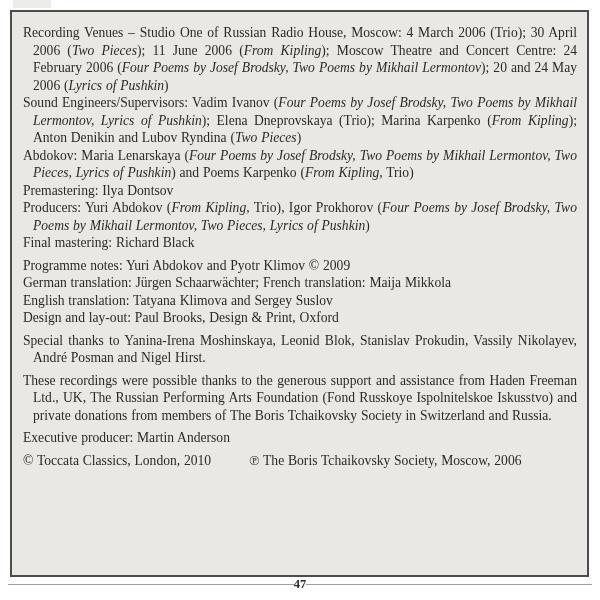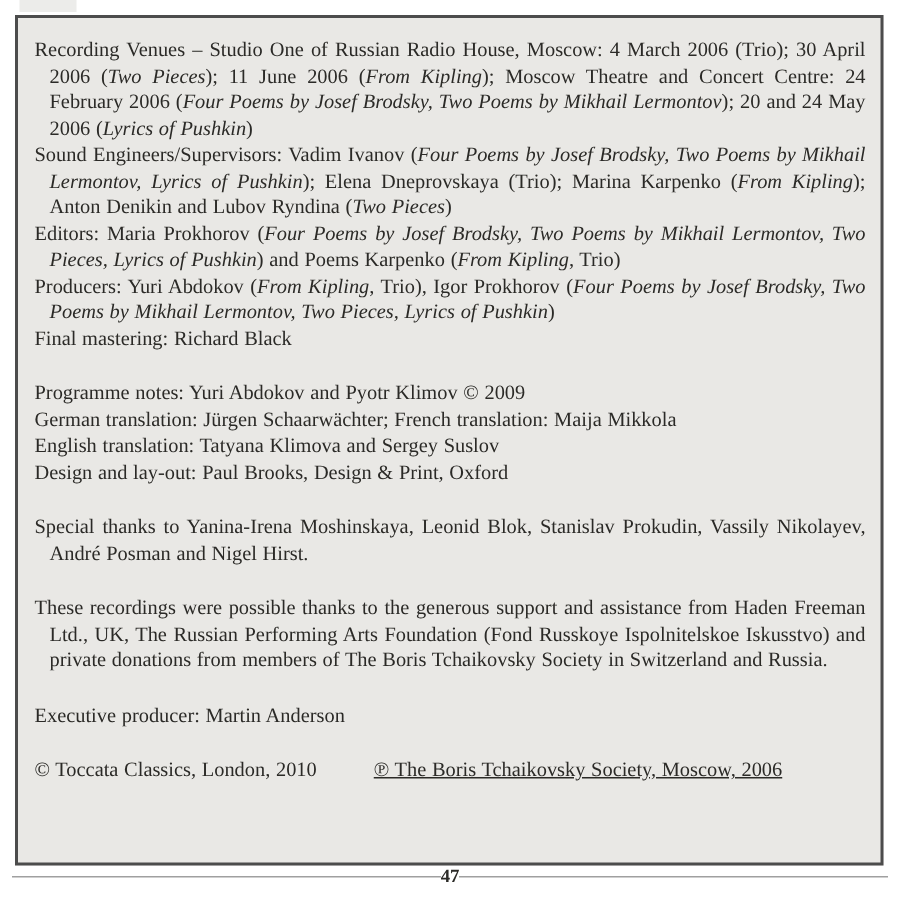--- a/index.html
+++ b/index.html
@@ -27,43 +27,44 @@
   .para {
     margin: 0;
     padding-left: 10px;
     text-indent: -10px;
     text-align: justify;
     font-size: 13.6px;
     line-height: 17.5px;
     word-spacing: 0.4px;
     color: var(--text-color, #2b2a27);
   }
-  .para.space { margin-top: 19px; }
+  .para.space { margin-top: 5px; }
   .it { font-style: italic; }
-  .gap { margin-left: 38px; text-decoration: underline; }
+  .gap { margin-left: 38px; }
   .pagefoot {
     position: absolute; left: 8px; right: 8px; top: 578px;
     display: flex; align-items: center; 
   }
   .rule { flex: 1; height: 1px; background: var(--rule-color, #a0a0a0); }
   .pagenum {
     font-weight: 700; font-size: 12.5px; line-height: 1;
     color: var(--text-color, #2b2a27);
   }
 </style>
 </head>
 <body>
 
 <div class="page">
   <div class="artifact"></div>
   <div class="box">
     <div id="paras">
         <p class="para"><span>Recording Venues – Studio One of Russian Radio House, Moscow: 4 March 2006 (Trio); 30 April 2006 (</span><span class="it">Two Pieces</span><span>); 11 June 2006 (</span><span class="it">From Kipling</span><span>); Moscow Theatre and Concert Centre: 24 February 2006 (</span><span class="it">Four Poems by Josef Brodsky, Two Poems by Mikhail Lermontov</span><span>); 20 and 24 May 2006 (</span><span class="it">Lyrics of Pushkin</span><span>)</span></p>
         <p class="para"><span>Sound Engineers/Supervisors: Vadim Ivanov (</span><span class="it">Four Poems by Josef Brodsky, Two Poems by Mikhail Lermontov, Lyrics of Pushkin</span><span>); Elena Dneprovskaya (Trio); Marina Karpenko (</span><span class="it">From Kipling</span><span>); Anton Denikin and Lubov Ryndina (</span><span class="it">Two Pieces</span><span>)</span></p>
-        <p class="para"><span>Editors: Maria Prokhorov (</span><span class="it">Four Poems by Josef Brodsky, Two Poems by Mikhail Lermontov, Two Pieces, Lyrics of Pushkin</span><span>) and Poems Karpenko (</span><span class="it">From Kipling</span><span>, Trio)</span></p>
+        <p class="para"><span>Abdokov: Maria Lenarskaya (</span><span class="it">Four Poems by Josef Brodsky, Two Poems by Mikhail Lermontov, Two Pieces, Lyrics of Pushkin</span><span>) and Poems Karpenko (</span><span class="it">From Kipling</span><span>, Trio)</span></p>
+        <p class="para"><span>Premastering: Ilya Dontsov</span></p>
         <p class="para"><span>Producers: Yuri Abdokov (</span><span class="it">From Kipling</span><span>, Trio), Igor Prokhorov (</span><span class="it">Four Poems by Josef Brodsky, Two Poems by Mikhail Lermontov, Two Pieces, Lyrics of Pushkin</span><span>)</span></p>
         <p class="para"><span>Final mastering: Richard Black</span></p>
         <p class="para space"><span>Programme notes: Yuri Abdokov and Pyotr Klimov © 2009</span></p>
         <p class="para"><span>German translation: Jürgen Schaarwächter; French translation: Maija Mikkola</span></p>
         <p class="para"><span>English translation: Tatyana Klimova and Sergey Suslov</span></p>
         <p class="para"><span>Design and lay-out: Paul Brooks, Design &amp; Print, Oxford</span></p>
         <p class="para space"><span>Special thanks to Yanina-Irena Moshinskaya, Leonid Blok, Stanislav Prokudin, Vassily Nikolayev, André Posman and Nigel Hirst.</span></p>
         <p class="para space"><span>These recordings were possible thanks to the generous support and assistance from Haden Freeman Ltd., UK, The Russian Performing Arts Foundation (Fond Russkoye Ispolnitelskoe Iskusstvo) and private donations from members of The Boris Tchaikovsky Society in Switzerland and Russia.</span></p>
         <p class="para space"><span>Executive producer: Martin Anderson</span></p>
         <p class="para space"><span>© Toccata Classics, London, 2010</span><span class="gap">℗ The Boris Tchaikovsky Society, Moscow, 2006</span></p>

